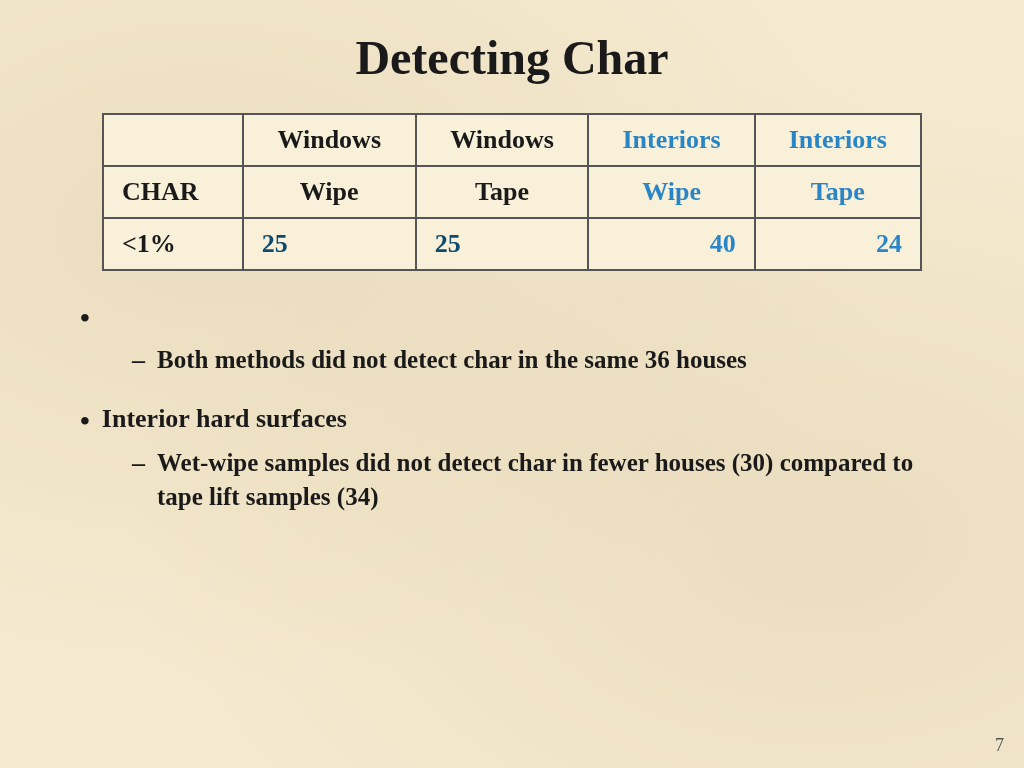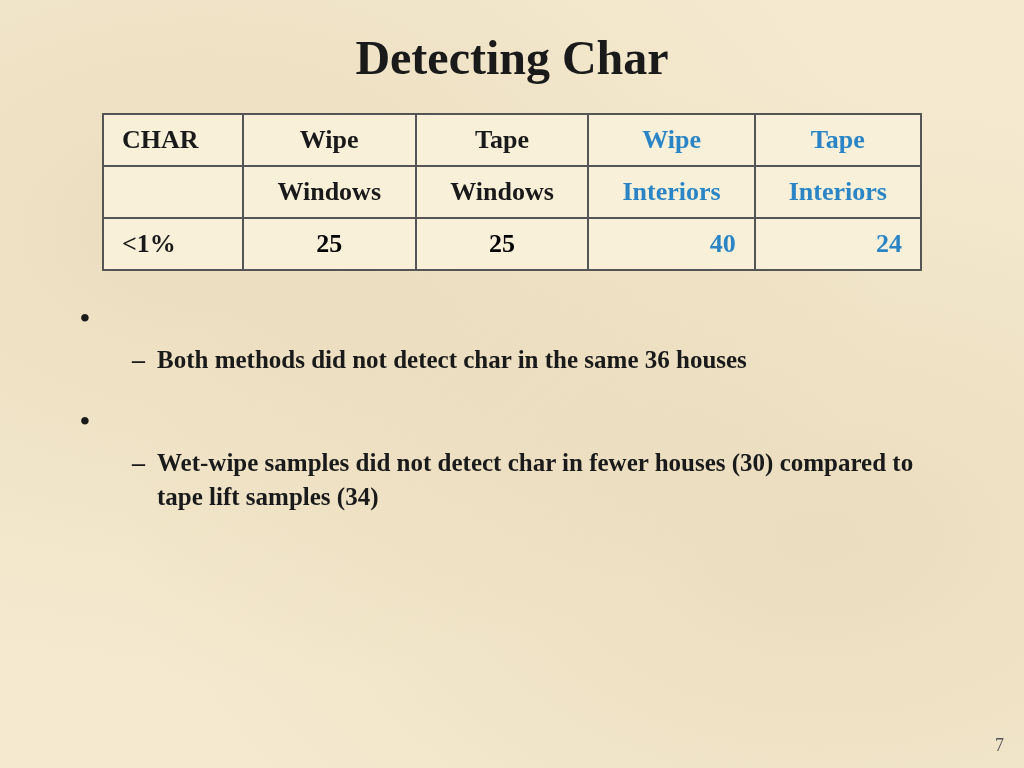--- a/index.html
+++ b/index.html
@@ -70,22 +70,22 @@
       color: #2a85c7;
     }
 
     table td.row-label {
       text-align: left;
       font-weight: bold;
       color: #1a1a1a;
     }
 
     table td.value-black {
-      text-align: center;
-      color: #000000;
+      text-align: left;
+      color: #0c4a6e;
       margin-top: 20px;
     }
 
     table td.value-blue {
       text-align: right;
       color: #2a85c7;
     }
 
     .bullet-section {
       padding-left: 20px;
@@ -153,32 +153,32 @@
 <body>
 
 <div class="slide">
 
   <h1 class="title">Detecting Char</h1>
 
   <div class="table-container">
     <table>
       <tbody>
           <tr>
+        <td class="row-label"></td>
+        <td class="col-windows">Windows</td>
+        <td class="col-windows">Windows</td>
+        <td class="col-interiors">Interiors</td>
+        <td class="col-interiors">Interiors</td>
+      </tr>
+      <tr>
         <td class="row-label">CHAR</td>
         <td class="col-windows">Wipe</td>
         <td class="col-windows">Tape</td>
         <td class="col-interiors">Wipe</td>
         <td class="col-interiors">Tape</td>
-      </tr>
-      <tr>
-        <td class="row-label"></td>
-        <td class="col-windows">Windows</td>
-        <td class="col-windows">Windows</td>
-        <td class="col-interiors">Interiors</td>
-        <td class="col-interiors">Interiors</td>
       </tr>
       <tr>
         <td class="row-label">&lt;1%</td>
         <td class="value-black">25</td>
         <td class="value-black">25</td>
         <td class="value-blue">40</td>
         <td class="value-blue">24</td>
       </tr>
     </tbody>
       </table>
@@ -192,20 +192,21 @@
 
     <div class="sub-bullet">
       <span class="sub-bullet-dash">–</span>
       <span class="sub-bullet-text">Both methods did not detect char in the same 36 houses</span>
     </div>
 
     <div class="spacer"></div>
 
     <div class="bullet-item">
       <span class="bullet-dot">•</span>
+      <span class="bullet-text">Interior hard surfaces</span>
     </div>
 
     <div class="sub-bullet">
       <span class="sub-bullet-dash">–</span>
       <span class="sub-bullet-text">Wet-wipe samples did not detect char in fewer houses (30) compared to tape lift samples (34)</span>
     </div>
 
   </div>
 
 </div>

